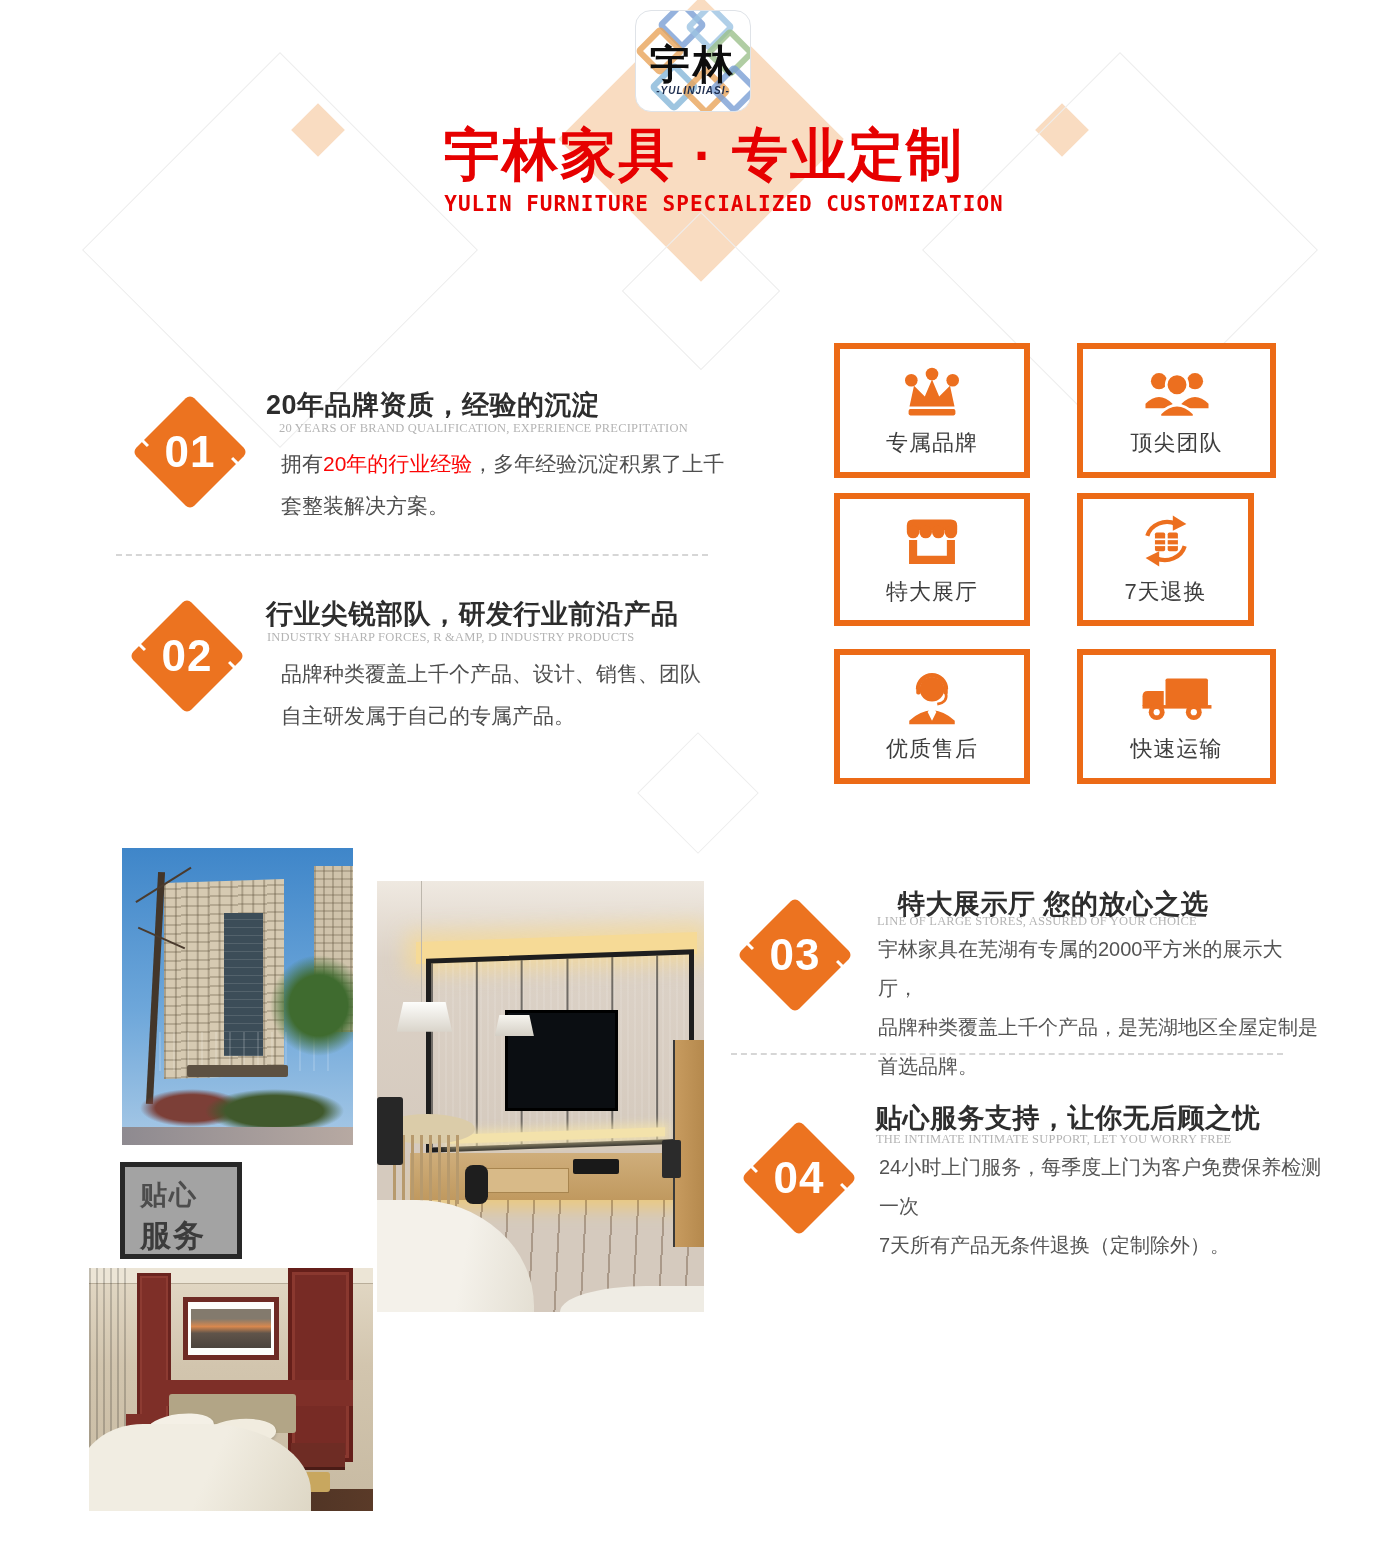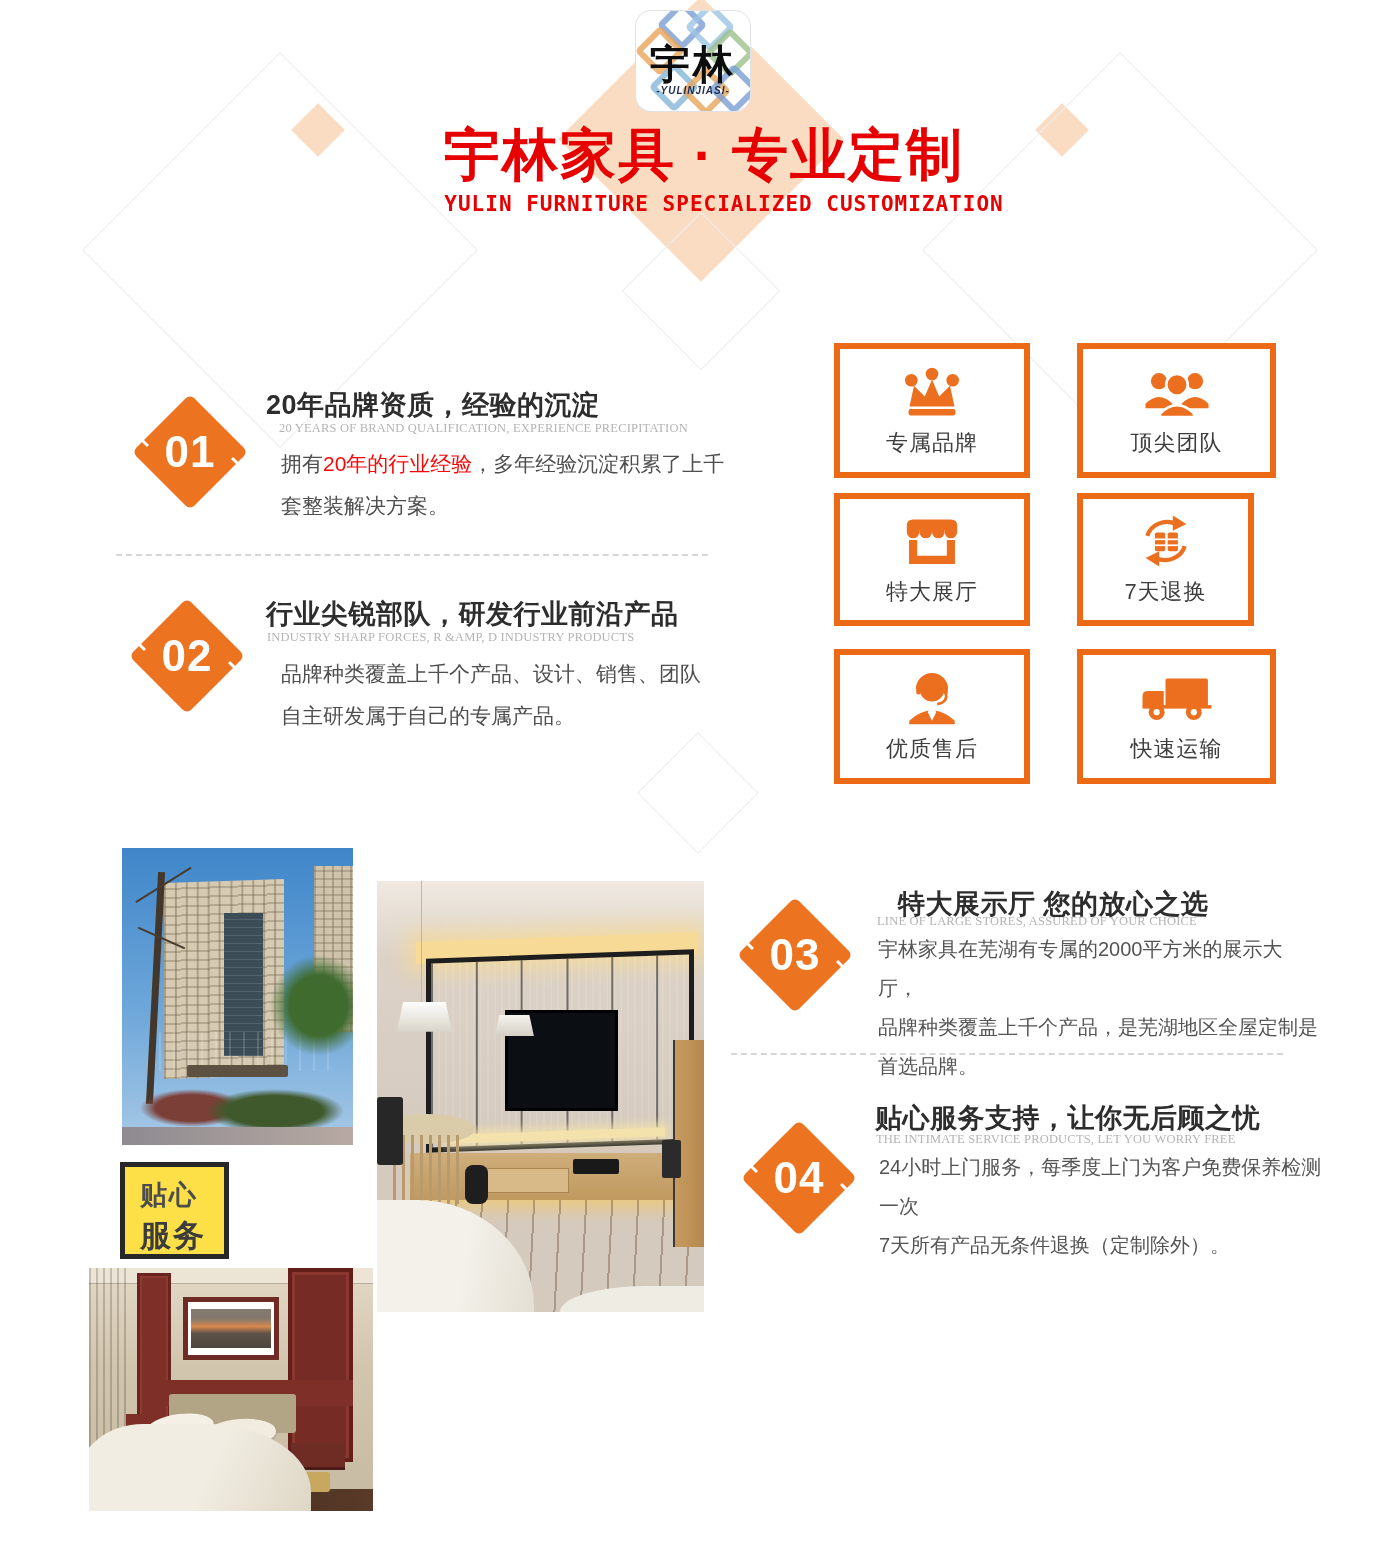--- a/index.html
+++ b/index.html
@@ -42,22 +42,22 @@
   
   .feature-box{position:absolute;box-sizing:border-box;border:6px solid #ec6a16;background:#fff;
                display:flex;flex-direction:column;align-items:center;justify-content:center;
                gap:8px;z-index:2;}
   .feature-label{font-size:22px;color:#3e3e3e;letter-spacing:1px;}
   .feature-icon{height:56px;display:flex;align-items:center;}
   .feature-icon svg{fill:#ec6f1f;}
   
   .photo{position:absolute;overflow:hidden;z-index:2;background:#cfcac0;}
   
-  .badge-box{position:absolute;left:120px;top:1162px;width:109px;height:97px;box-sizing:border-box;
-             border:5px solid #282828;background:#fde047;z-index:2;padding:10px 0 0 15px;}
+  .badge-box{position:absolute;left:120px;top:1162px;width:122px;height:97px;box-sizing:border-box;
+             border:5px solid #282828;background:#a3a3a3;z-index:2;padding:10px 0 0 15px;}
   .badge-box .b1{font-size:27px;color:#4d4d4d;font-weight:bold;letter-spacing:2px;}
   .badge-box .b2{font-size:31px;color:#3c3c3c;font-weight:900;letter-spacing:2px;margin-top:2px;}
 </style>
 </head>
 <body>
 
 <div class="page">
 
   <div class="dia peach" style="left:600px;top:38px;width:202px;height:202px;z-index:0;"></div>
   <div class="dia peach" style="left:299px;top:111px;width:38px;height:38px;z-index:0;"></div>
@@ -256,19 +256,19 @@
     <div>宇林家具在芜湖有专属的2000平方米的展示大厅，</div>
     <div>品牌种类覆盖上千个产品，是芜湖地区全屋定制是</div>
     <div>首选品牌。</div>
   </div>
   <div class="dashline" style="left:731px;top:1053px;width:552px;"></div>
 
   <div class="num-diamond" style="left:758px;top:1137px;">
     <span class="n">04</span>
   </div>
   <div class="sec-title" style="left:875px;top:1100px;">贴心服务支持，让你无后顾之忧</div>
-  <div class="sec-caption" style="left:876px;top:1132px;">THE INTIMATE SERVICE PRODUCTS, LET YOU WORRY FREE</div>
+  <div class="sec-caption" style="left:876px;top:1132px;">THE INTIMATE INTIMATE SUPPORT, LET YOU WORRY FREE</div>
   <div class="sec-body r" style="left:879px;top:1148px;width:460px;">
     <div>24小时上门服务，每季度上门为客户免费保养检测一次</div>
     <div>7天所有产品无条件退换（定制除外）。</div>
   </div>
 
 </div>
 
 </body></html>

